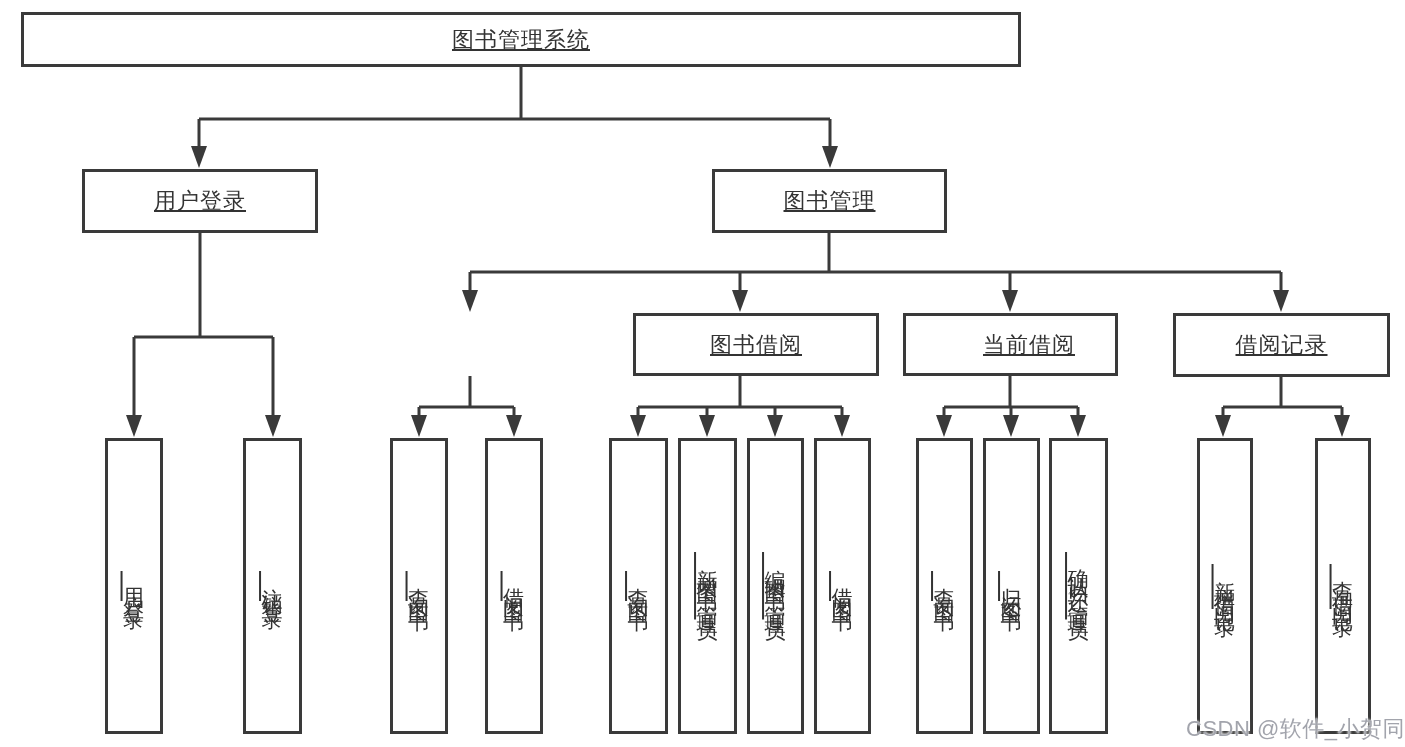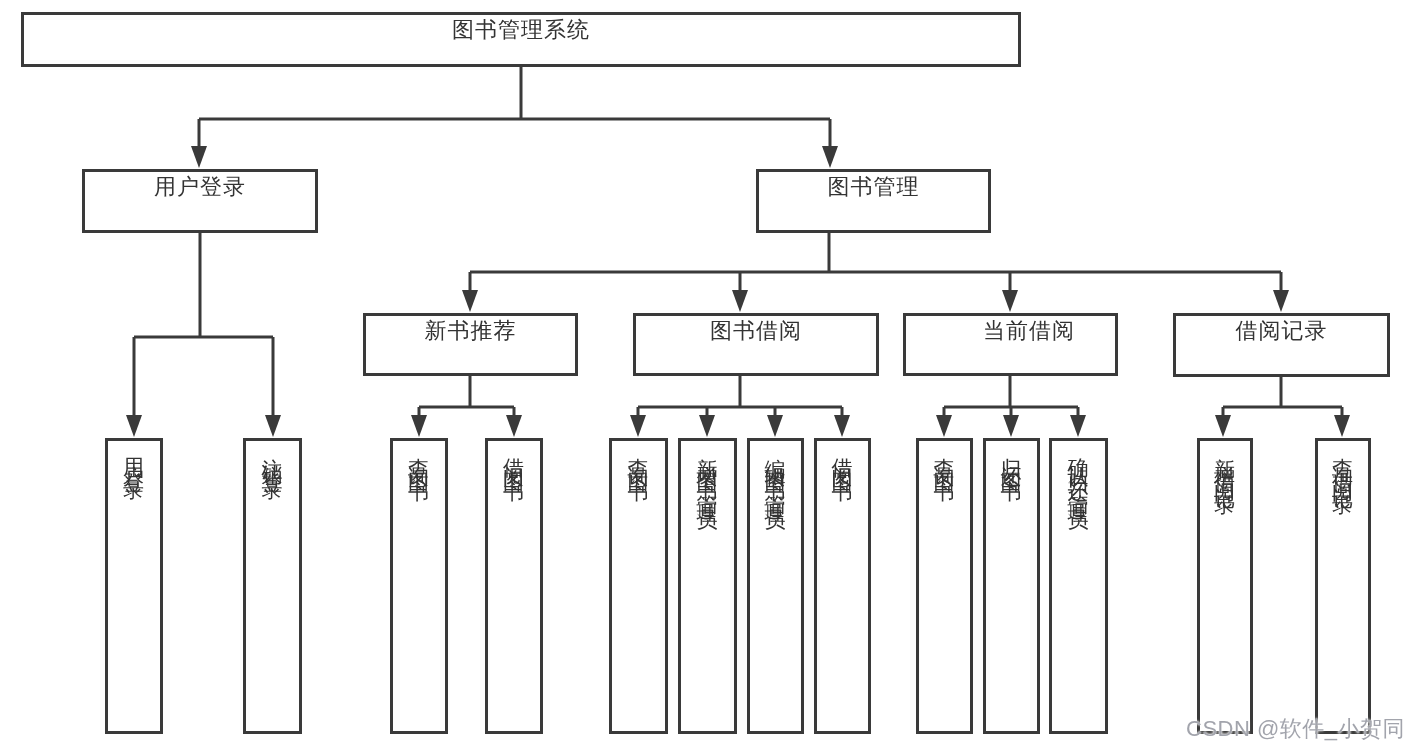--- a/index.html
+++ b/index.html
@@ -12,37 +12,37 @@
   .canvas{
     position:relative;width:1405px;height:747px;background:var(--bg);
     font-family:"Liberation Sans",sans-serif;color:var(--text);overflow:hidden;
   }
   .connectors{position:absolute;left:0;top:0;width:1405px;height:747px;}
   .connectors path{fill:none;stroke:var(--line);stroke-width:3;}
   .connectors polygon{fill:var(--line);stroke:none;}
   .node{
     position:absolute;box-sizing:border-box;background:var(--bg);
     border:3px solid var(--line);
-    display:flex;justify-content:center;
-    font-size:22px;color:var(--text);letter-spacing:1px;
+    display:flex;align-items:center;justify-content:center;
+    font-size:22px;color:var(--text);letter-spacing:1px;text-decoration:underline;
   }
   .leaf .lbl{
     writing-mode:vertical-rl;text-orientation:mixed;
     font-size:21px;line-height:1.1;letter-spacing:7.5px;
   }
   .watermark{
     position:absolute;left:1186px;top:714px;z-index:5;
     font-size:22px;letter-spacing:0.5px;white-space:nowrap;
     color:var(--wm);text-shadow:0 0 2px #fff,0 0 3px #fff;
   }
 
   
   .n-root{left:21px;top:12px;width:1000px;height:55px;}
   .n-userlogin{left:82px;top:169px;width:236px;height:64px;}
-  .n-bookmgmt{left:712px;top:169px;width:235px;height:64px;margin-left:44px;}
+  .n-bookmgmt{left:712px;top:169px;width:235px;height:64px;}
   .n-newbook{left:363px;top:313px;width:215px;height:63px;}
   .n-bookborrow{left:633px;top:313px;width:246px;height:63px;}
   .n-currborrow{left:903px;top:313px;width:215px;height:63px;padding-left:37px;}
   .n-borrowrec{left:1173px;top:313px;width:217px;height:64px;}
   .leaf{top:438px;height:296px;}
   .l-ul1{left:105px;width:58px;}
   .l-ul2{left:243px;width:59px;}
   .l-nb1{left:390px;width:58px;}
   .l-nb2{left:485px;width:58px;}
   .l-bb1{left:609px;width:59px;}
@@ -100,23 +100,20 @@
     <span class="lbl">图书管理系统</span>
   </div>
 
   <div class="node n-userlogin">
     <span class="lbl">用户登录</span>
   </div>
   <div class="node n-bookmgmt">
     <span class="lbl">图书管理</span>
   </div>
 
-  <div class="node n-newbook">
-    <span class="lbl">新书推荐</span>
-  </div>
   <div class="node n-bookborrow">
     <span class="lbl">图书借阅</span>
   </div>
   <div class="node n-currborrow">
     <span class="lbl">当前借阅</span>
   </div>
   <div class="node n-borrowrec">
     <span class="lbl">借阅记录</span>
   </div>
 

